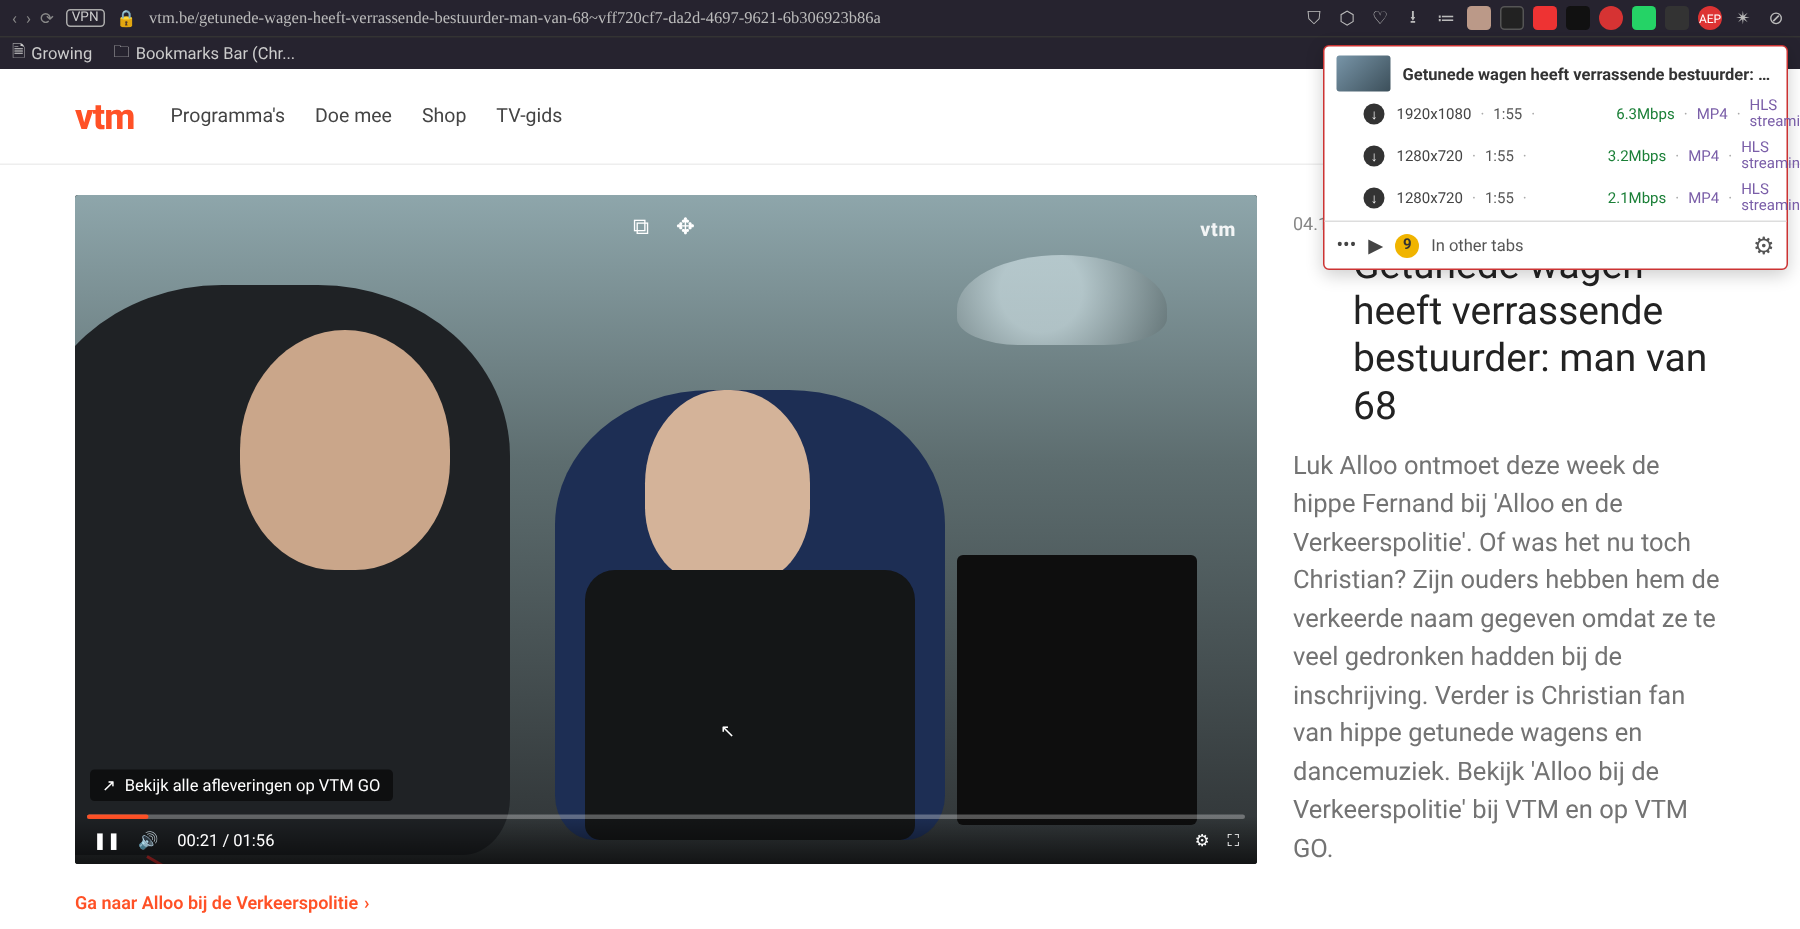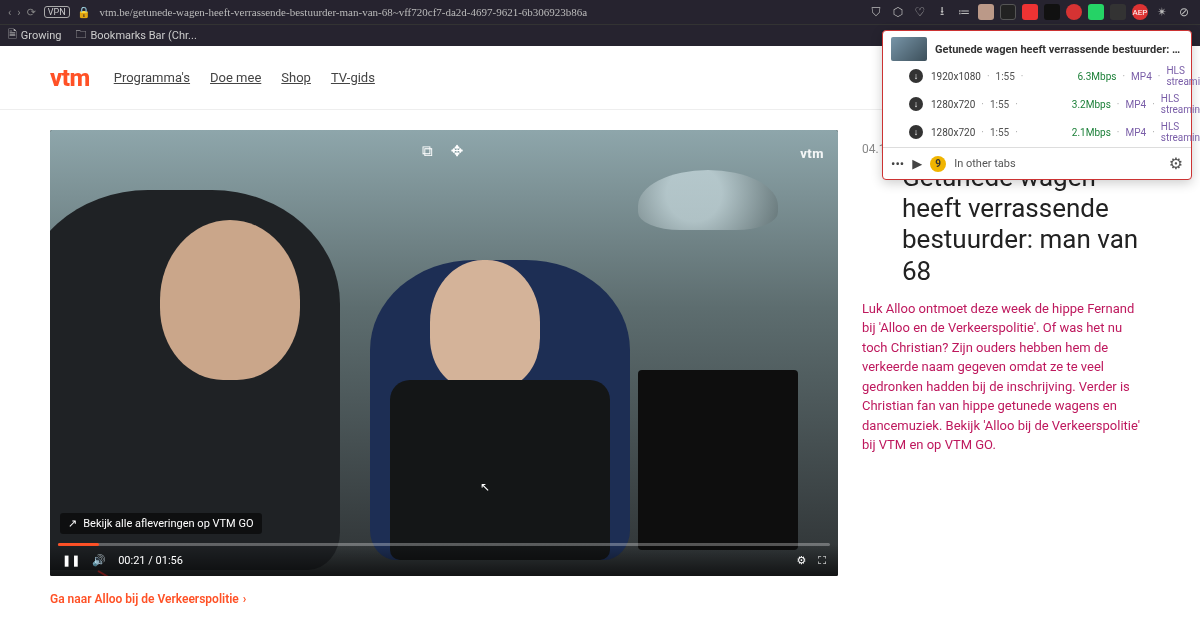--- a/index.html
+++ b/index.html
@@ -36,21 +36,21 @@
 .dl-footer { display:flex; align-items:center; gap:8px; padding: 6px 8px; border-top:1px solid #ddd; font-size:11px; color:#555; }
 .dl-footer .dots, .dl-footer .play { font-size: 13px; color:#444; }
 .dl-footer .nine { width:16px;height:16px;border-radius:50%;background:#f0b400;color:#333;display:flex;align-items:center;justify-content:center;font-size:10px;font-weight:700; }
 .dl-footer .gear { margin-left:auto; font-size: 16px; }
 
 
 .page { background: #fff; }
 .topnav { height: 64px; display:flex; align-items:center; padding: 0 50px; gap: 24px; border-bottom: 1px solid #eee; }
 .logo { font-weight: 800; font-size: 24px; color: #ff5126; letter-spacing: -0.5px; }
 .nav-links { display:flex; gap: 20px; font-size: 13px; color: #444; }
-.nav-links span { cursor: pointer; text-decoration: underline; }
+.nav-links span { cursor: pointer; }
 .search-wrap { margin-left: auto; }
 .search { display:flex; align-items:center; gap:8px; background:#fff; border:1px solid #ddd; border-radius:999px; padding: 8px 18px; width: 210px; }
 .search input { border:0; outline:0; font-size:13px; flex:1; background:transparent; }
 
 .main { display:flex; gap: 24px; padding: 20px 50px 12px; }
 .video-col { width: 788px; }
 .sidebar { flex: 1; }
 
 .player { position: relative; width: 788px; height: 446px; background: #000; border-radius: 2px; overflow: hidden; }
 .player .scene { position:absolute; inset:0; background: linear-gradient(180deg,#8ea6ab 0%, #5d6d6f 40%, #2e3234 100%); }
@@ -68,21 +68,21 @@
 .player .annot-arrow::after { content:''; position:absolute; right:-2px; top:-5px; border: 5px solid transparent; border-left-color:#e33; }
 
 .player .overlay-link { position:absolute; left:10px; bottom:42px; background: rgba(0,0,0,.55); color:#fff; font-size:11px; padding: 4px 8px; border-radius:3px; display:flex; align-items:center; gap:6px; }
 .player .controls { position:absolute; left:0; right:0; bottom:0; height:32px; background: linear-gradient(to top, rgba(0,0,0,.6), transparent); display:flex; align-items:center; padding: 0 12px; gap:12px; color:#fff; font-size:11px; }
 .player .progress { position:absolute; left:8px; right:8px; bottom:30px; height:3px; background: rgba(255,255,255,.3); border-radius:2px; }
 .player .progress .bar { height:100%; background:#ff5126; width:5.3%; border-radius:2px; }
 .controls .spacer { flex:1; }
 
 .meta-date { font-size: 12px; color:#888; margin-top: 12px; }
 .article-title { font-size: 26px; font-weight: 400; color:#222; line-height:1.2; margin-top:6px;margin-left:40px; }
-.article-body { font-size: 13px; color:#be185d; line-height:1.5; margin-top: 12px; }
+.article-body { font-size: 17px; color:#737373; line-height:1.5; margin-top: 12px; }
 
 .related-row { display:flex; align-items:center; justify-content:space-between; padding: 0 50px 10px; margin-top: 4px; }
 .related-title { font-size: 24px; font-weight: 800; color:#222; }
 .related-link { font-size: 12px; color:#ff5126; font-weight: 600; display:flex; align-items:flex-start; gap:4px; }
 
 </style>
 </head>
 <body>
 
 <div class="browser-chrome">

